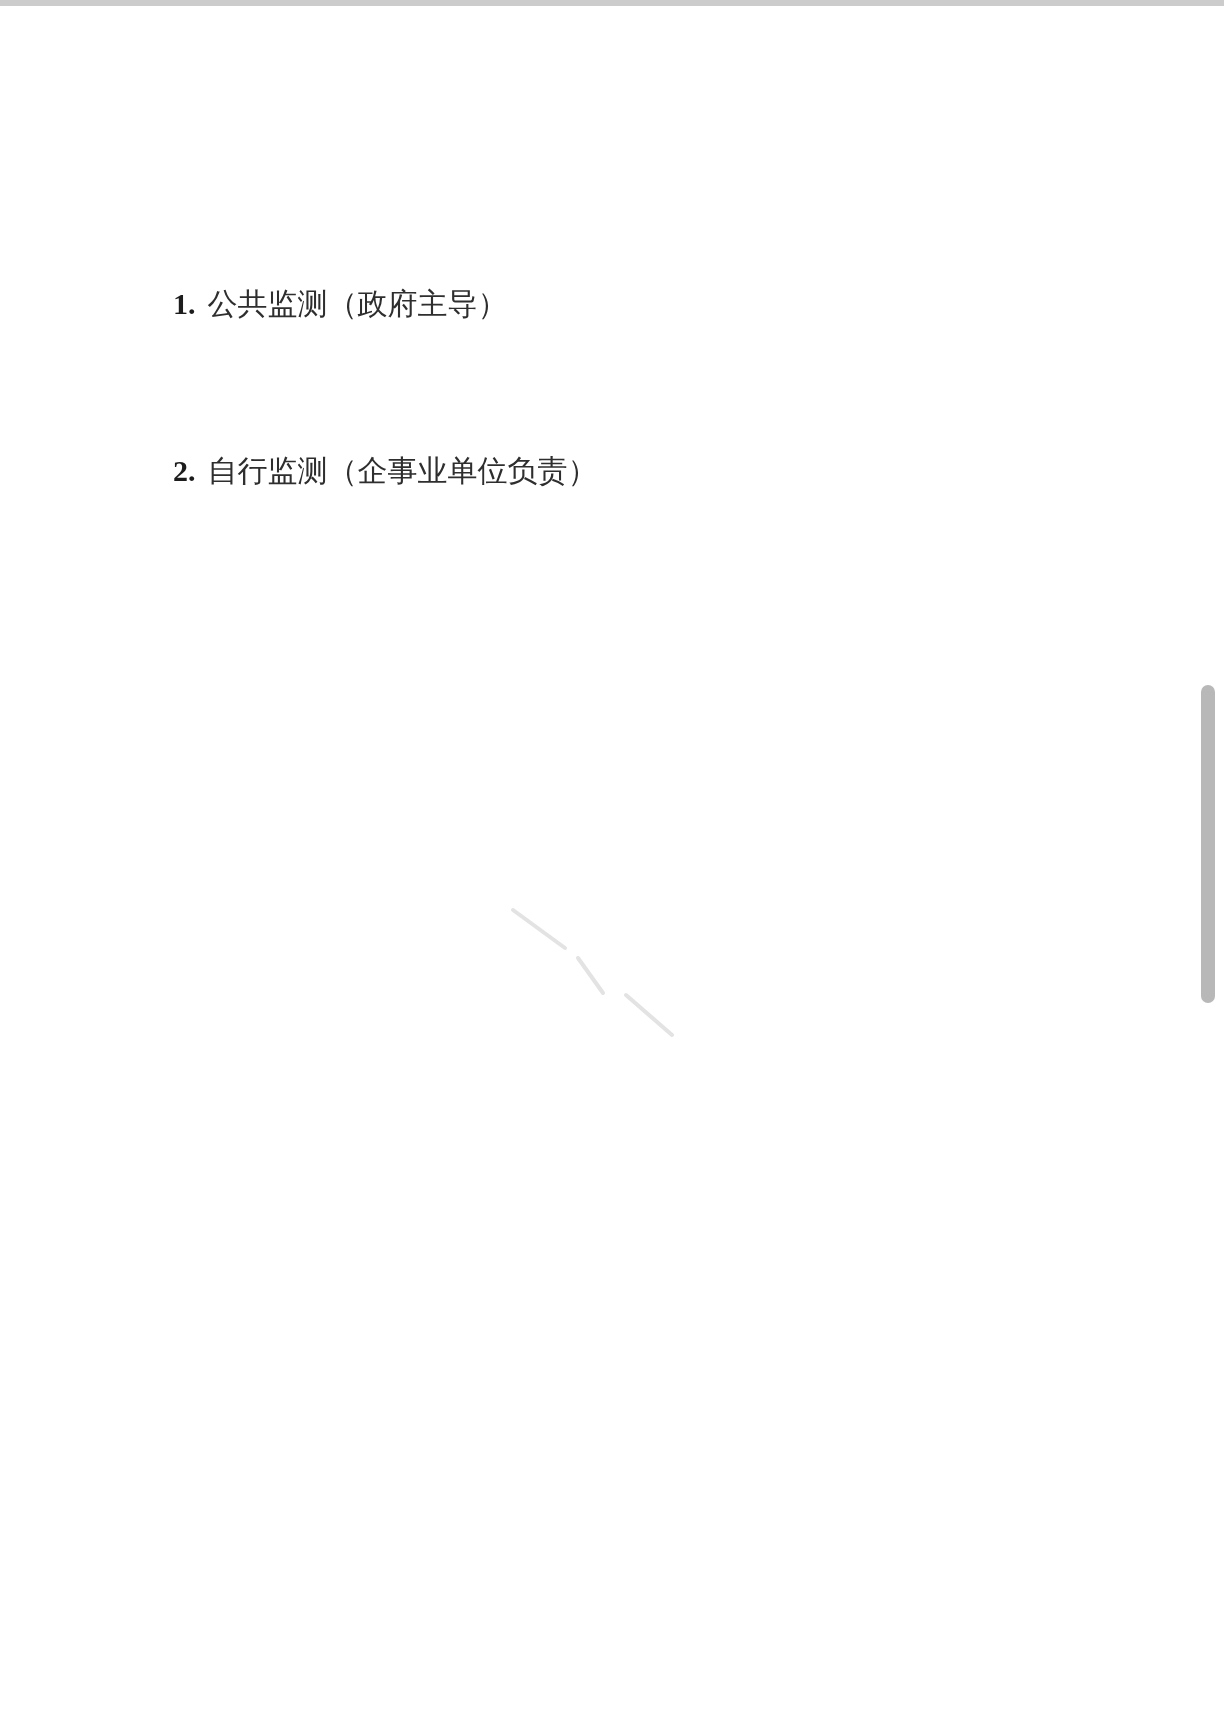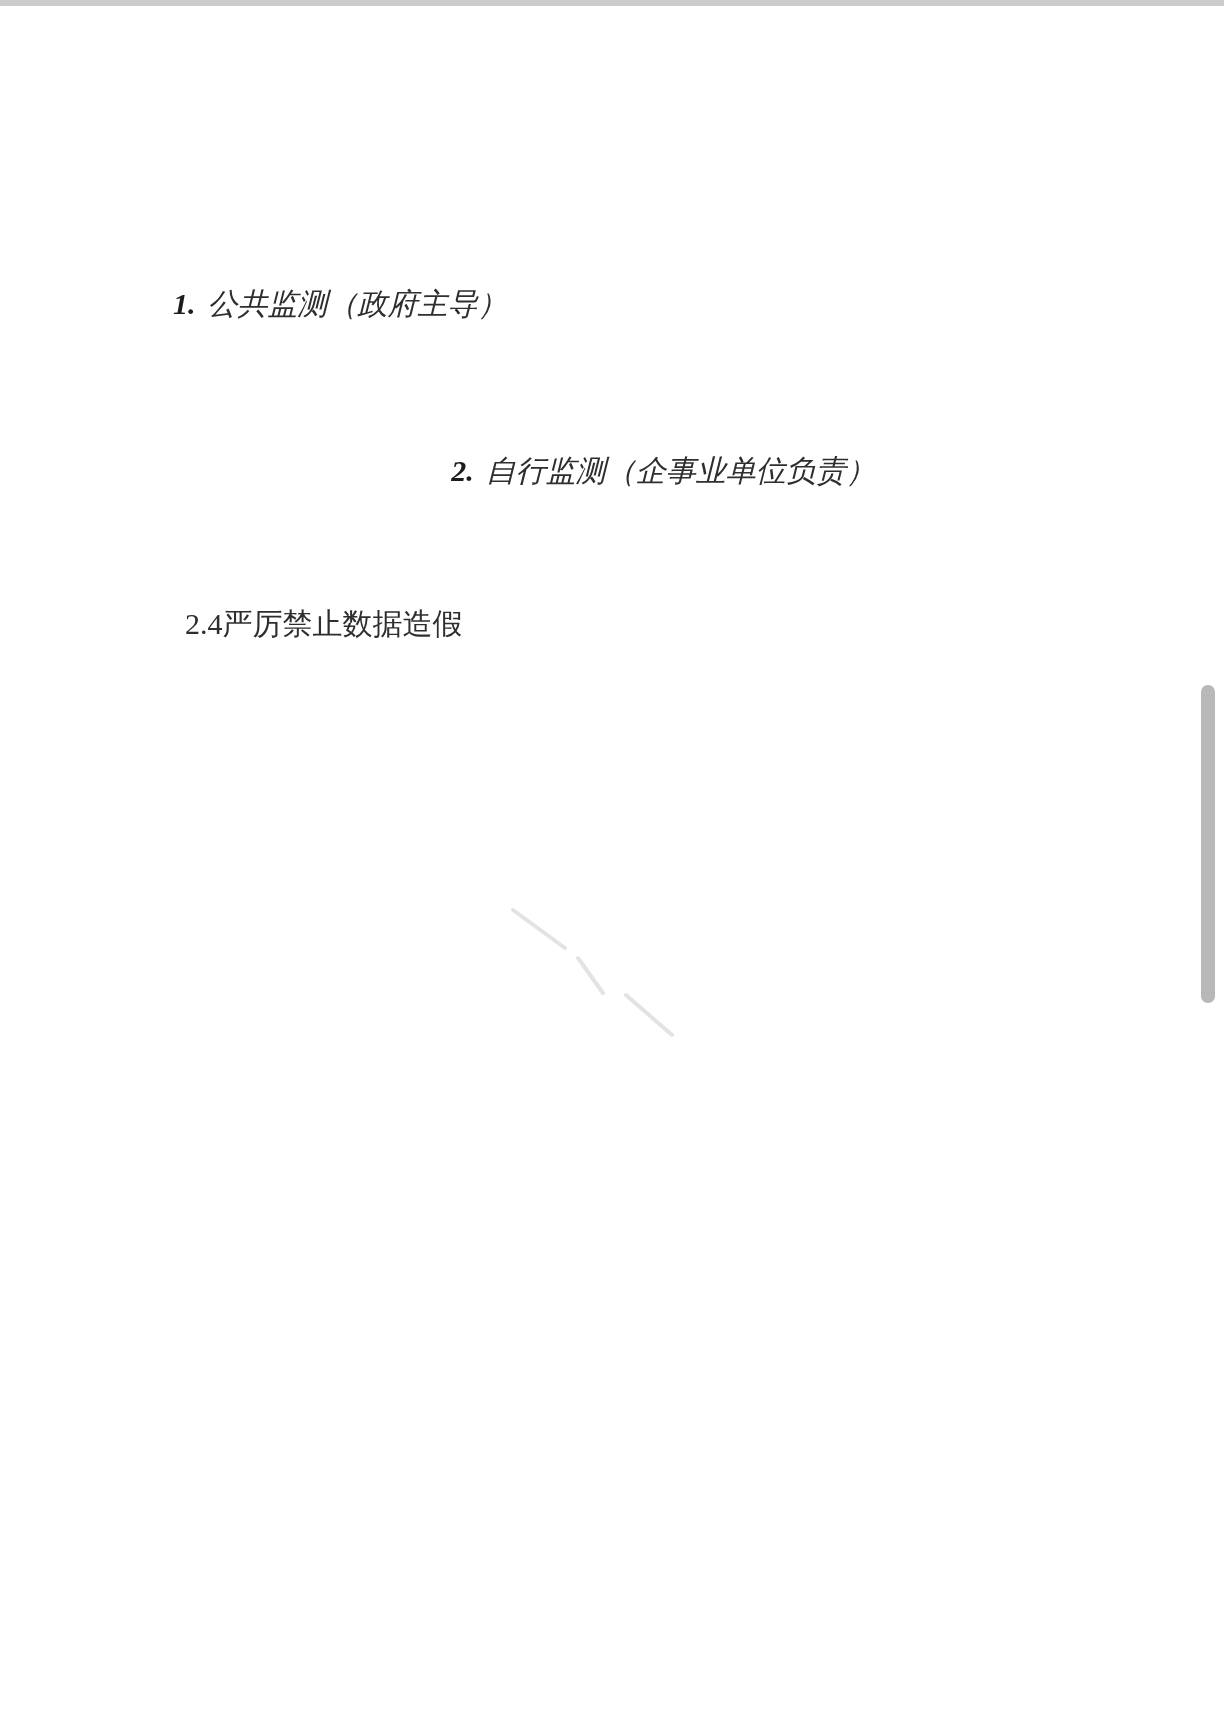--- a/index.html
+++ b/index.html
@@ -31,44 +31,43 @@
     left: 500px; top: 895px;
     pointer-events: none;
   }
   .doc {
     position: absolute;
     top: 6px; left: 143px; right: 70px;
     white-space: pre;
   }
   .outline-block { line-height: 51px; font-size: 30px; padding-top: 116px; }
   .ln   { white-space: pre; }
-  .l1   { padding-left: 30px; font-style: italic; }              
+  .l1   { padding-left: 30px; }              
   .l2   { padding-left: 42px; }              
   .mk   { font-weight: 700; color: #1c1c1c; margin-right: 12px; }              
-  .gap-before { margin-top: 14px; text-align: center; }
+  .gap-before { margin-top: 14px; }
 </style>
 </head>
 <body>
 
 <div class="top-bar"></div>
 
 <svg class="watermark-svg" width="190" height="150">
   <g stroke="#e3e3e3" stroke-width="4" stroke-linecap="round">
     <line x1="13" y1="15" x2="65" y2="53"></line>
     <line x1="78" y1="63" x2="103" y2="98"></line>
     <line x1="126" y1="100" x2="172" y2="140"></line>
   </g>
 </svg>
 
 <div class="doc">
 
   <div class="outline-block">
     <div class="ln l1"><span class="mk">1.</span><span>公共监测（政府主导）</span></div>
     <div class="ln l1 gap-before"><span class="mk">2.</span><span>自行监测（企事业单位负责）</span></div>
-    <div class="ln l2"><span>2.4严厉禁止数据造假</span></div>
     
     
     
     
     
     
     
     
     
   </div>

